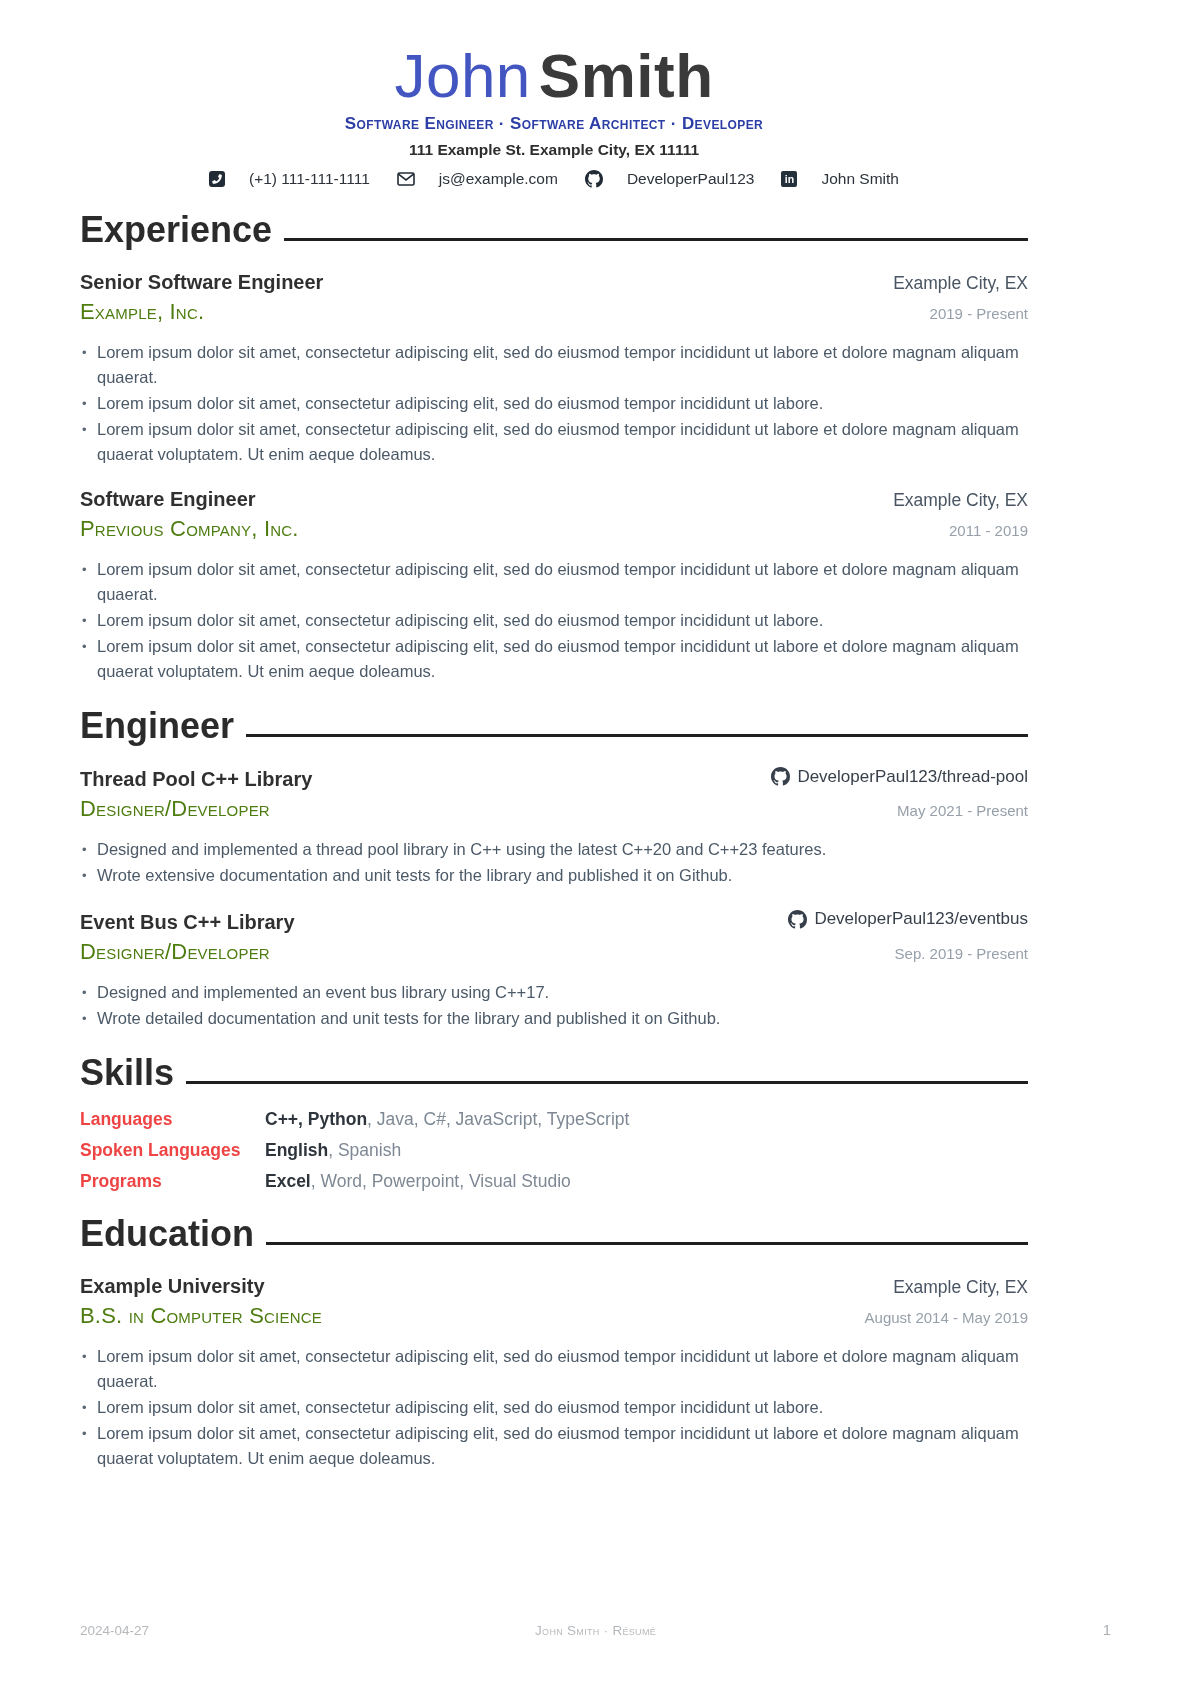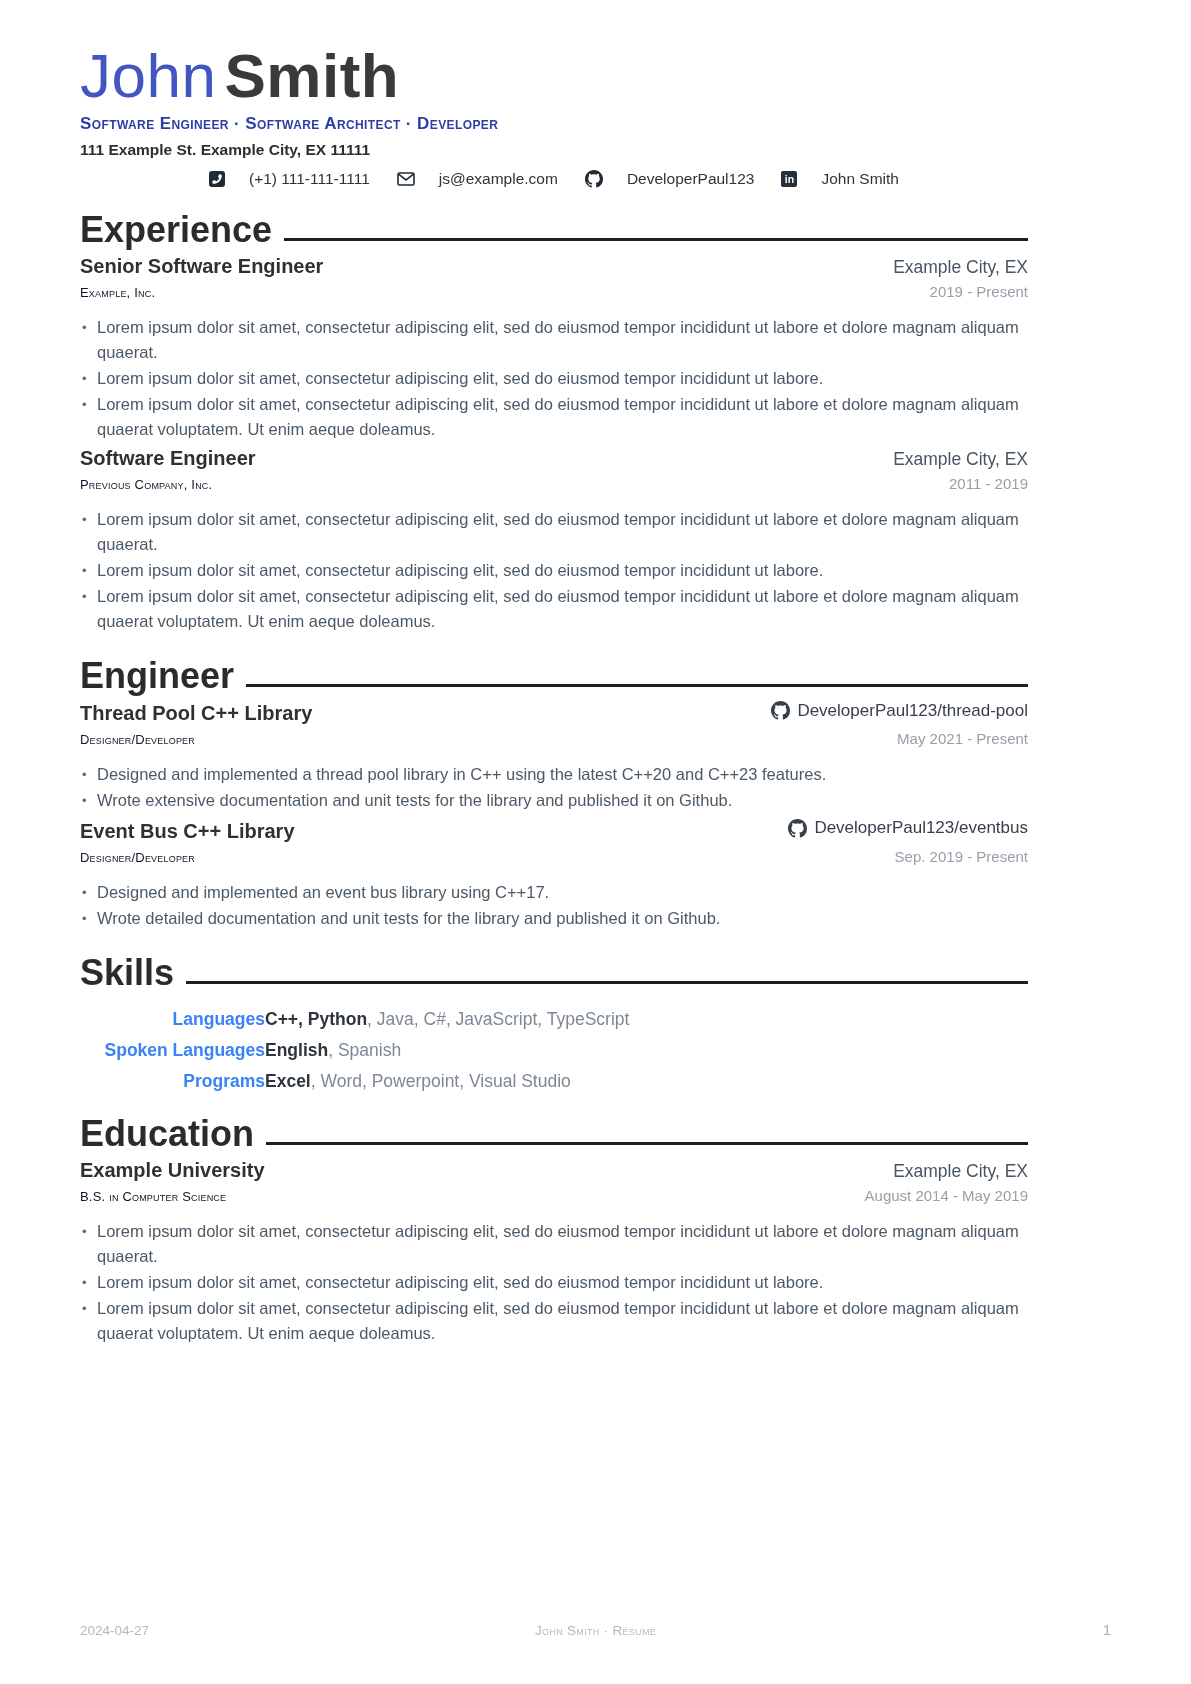--- a/index.html
+++ b/index.html
@@ -4,60 +4,60 @@
 <style>
   html,body { margin:0; padding:0; background:#ffffff; }
   .page {
     position:relative; width:1191px; height:1684px; background:#ffffff;
     font-family:"Liberation Sans","DejaVu Sans",sans-serif; overflow:hidden;
     color:#4c5a68;
   }
   .content { padding:44px 163px 0 80px; }
 
   
-  .hdr { }
+  .hdr { text-align:center; }
   .name { margin:0; font-size:62px; line-height:1.02; font-weight:400; letter-spacing:.5px; }
   .name .nf { color:#4355c1; font-weight:300; }
   .name .nl { color:#3a3a3a; font-weight:700; margin-left:8px; }
   .titles { margin-top:7px; font-variant:small-caps; font-weight:600; font-size:17px;
             color:#2c3ea6; letter-spacing:.4px; }
   .addr { margin-top:7px; font-weight:700; font-size:15.5px; color:#2e2e2e; }
   .contacts { margin-top:11px; display:flex; justify-content:center; align-items:center;
               gap:27px; font-size:15.5px; color:#2d333b; }
   .c-item { display:inline-flex; align-items:center; gap:24px; color:#2d333b; }
   .c-item svg { display:block; color:#202b36; }
   .li-badge { width:16px; height:16px; border-radius:2px; background:#24303c; color:#fff;
               font-weight:700; font-size:10.5px; display:inline-flex; align-items:center;
               justify-content:center; line-height:1; }
 
   
   .sec { margin-top:23px; }
   .sec-h { display:flex; align-items:flex-end; }
   .sec-h h2 { margin:0; font-size:36px; line-height:1.08; font-weight:700; color:#2b2b2b; }
   .rule { flex:1; height:3px; background:#1f1f1f; margin-left:12px; margin-bottom:9px; }
 
-  .entry { margin-top:5px; }
+  .entry { margin-top:21px; }
   .erow { display:flex; justify-content:space-between; align-items:baseline; }
   .erow h3 { margin:0; font-size:20px; font-weight:700; color:#303030; }
   .loc { font-size:17.5px; color:#4a5563; }
   .erow2 { margin-top:5px; display:flex; justify-content:space-between; align-items:baseline; }
-  .sc { font-variant:small-caps; font-size:13px; color:#0f172a; letter-spacing:.2px; }
+  .sc { font-variant:small-caps; font-size:22px; color:#4d7c0f; letter-spacing:.2px; }
   .date { font-size:15px; color:#97a0aa; }
   .repo { display:inline-flex; align-items:center; gap:7px; font-size:17px; color:#373f4a; }
   .repo svg { display:block; }
 
   ul.bullets { margin:15px 0 0 0; padding:0; list-style:none; }
   ul.bullets li { position:relative; padding-left:17px; font-size:16.5px; line-height:25px;
                   color:#4c5a68; margin-bottom:1px; hyphens:auto; }
   .dot { position:absolute; left:2px; top:0; font-size:13px; line-height:25px; color:#5a6775; }
 
   
   .skill-rows { margin-top:16px; }
   .skill-row { display:flex; align-items:baseline; margin-top:10px; font-size:17.5px; }
-  .skill-label { width:185px; text-align:right; font-weight:700; color:#3b82f6; flex:none; }
+  .skill-label { width:185px; font-weight:700; color:#ef4444; flex:none; }
   .skill-val { margin-left:0; color:#7e8894; }
   .skill-val .strong { color:#2f353d; font-weight:700; }
 
   
   .pfooter { position:absolute; left:80px; right:80px; bottom:46px; display:flex;
              align-items:baseline; font-size:13.5px; color:#b6b9bc; }
   .f-date { flex:1; text-align:left; }
   .f-title { flex:1; text-align:center; font-variant:small-caps; letter-spacing:.3px; }
   .f-page { flex:1; text-align:right; font-size:15px; color:#abafb3; }
 </style>

